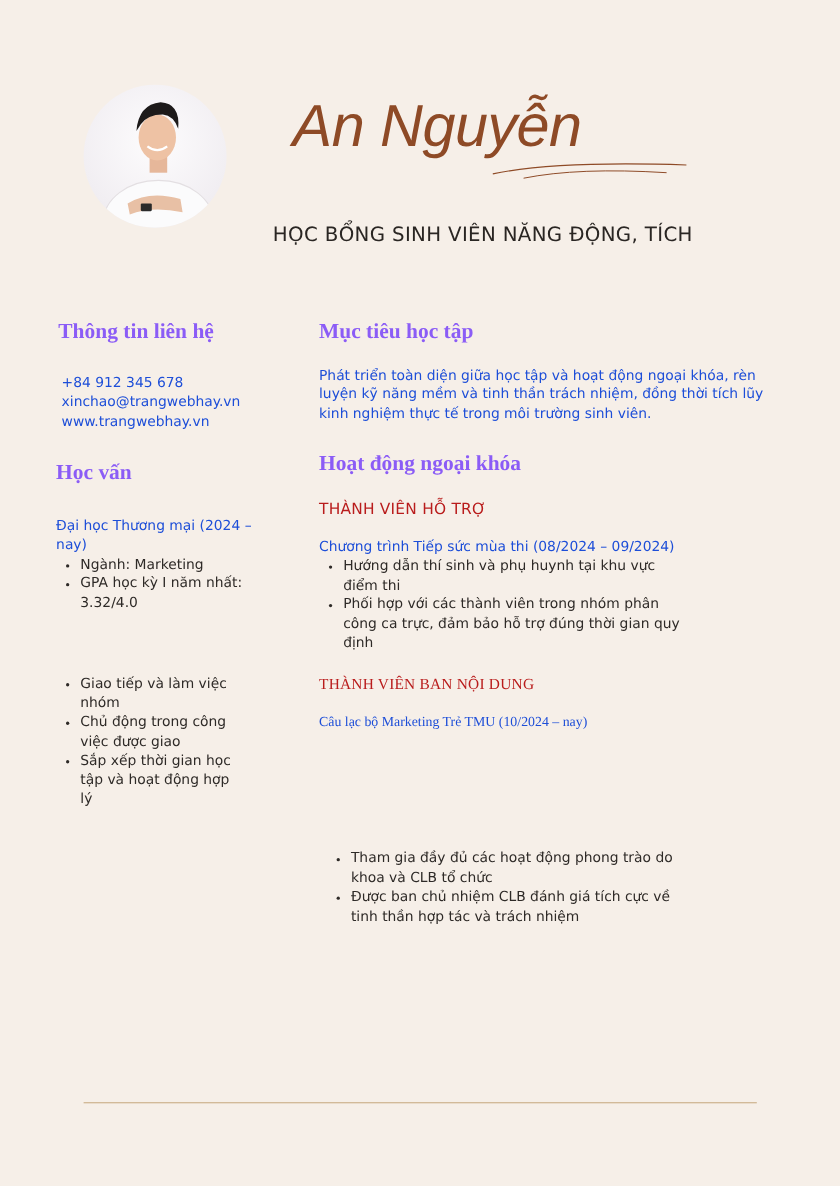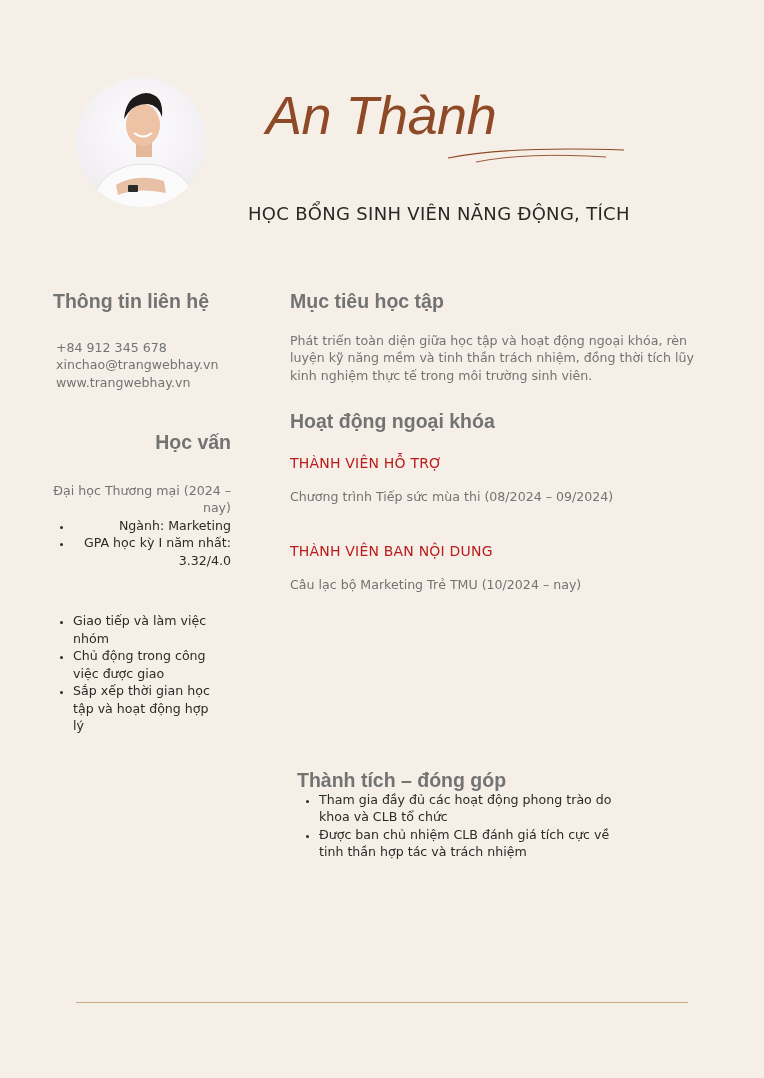--- a/index.html
+++ b/index.html
@@ -17,23 +17,23 @@
   .name {
     left:266px; top:88px; font-family:"Liberation Sans", sans-serif; font-style:italic;
     font-size:54px; color:#8e4a26; letter-spacing:-0.5px; line-height:1;
   }
   .swoosh { left:446px; top:140px; width:180px; height:26px; }
   .tagline {
     left:248px; top:200px; font-size:18px; line-height:28px; color:#2a2623; letter-spacing:0.3px;
     font-family:"DejaVu Sans", sans-serif; font-weight:normal;
   }
   .h {
-    font-family:Liberation Sans, sans-serif; color:#737373; font-size:19.5px; line-height:1; margin:0;
+    font-family:Liberation Serif, serif; color:#8b5cf6; font-size:19.5px; line-height:1; margin:0;
   }
-  .txt { font-size:12.6px; line-height:17.5px; color:#737373; }
+  .txt { font-size:12.6px; line-height:17.5px; color:#1d4ed8; }
   .sub { font-size:14px; color:#b91c1c; letter-spacing:0.2px; }
   ul { margin:0; padding-left:22px; }
   ul li { font-size:12.6px; line-height:17.5px; color:#2e2a27; }
   ul li::marker { font-size:11px; }
   .rule { left:76px; top:1002px; width:612px; height:1px; background:#c9ad85; }
 </style>
 </head>
 <body>
 
 <div class="abs avatar">
@@ -41,40 +41,40 @@
     <ellipse cx="68" cy="125" rx="50" ry="38" fill="#fbfbfc" stroke="#e3dfe2" stroke-width="1"></ellipse>
     <rect x="60" y="62" width="16" height="18" fill="#e6b79a"></rect>
     <ellipse cx="67" cy="48" rx="17" ry="21" fill="#eec2a4"></ellipse>
     <path d="M48 42 Q50 18 70 16 Q88 17 86 40 Q82 28 72 27 Q58 27 52 36 Z" fill="#1d1a1a"></path>
     <path d="M58 56 Q67 63 76 56" stroke="#fff" stroke-width="2" fill="none"></path>
     <path d="M40 108 Q60 96 88 104 L90 116 Q62 110 42 118 Z" fill="#e8c0a5"></path>
     <rect x="52" y="108" width="10" height="7" fill="#2a2a2a" rx="1"></rect>
   </svg>
 </div>
 
-<div class="abs name">An Thành</div>
+<div class="abs name">An Nguyễn</div>
 <svg class="abs swoosh" viewBox="0 0 180 26">
   <path d="M2 18 Q60 6 178 10" stroke="#8e4a26" stroke-width="1.1" fill="none"></path>
   <path d="M30 22 Q80 12 160 17" stroke="#8e4a26" stroke-width="0.9" fill="none"></path>
 </svg>
 
 <div class="abs tagline">
   <div>HỌC BỔNG SINH VIÊN NĂNG ĐỘNG, TÍCH</div>
 </div>
 
 <div class="abs" style="left:53px; top:292px; width:210px;">
   <h2 class="h">Thông tin liên hệ</h2>
   <div class="txt" style="margin-top:27px; padding-left:3px;">
     <div>+84 912 345 678</div>
     <div>xinchao@trangwebhay.vn</div>
     <div>www.trangwebhay.vn</div>
   </div>
 </div>
 
-<div class="abs" style="left:51px; top:433px; width:180px;text-align:right;">
+<div class="abs" style="left:51px; top:420px; width:180px;">
   <h2 class="h">Học vấn</h2>
   <div class="txt" style="margin-top:29px;">Đại học Thương mại (2024 – nay)</div>
   <ul>
     <li>Ngành: Marketing</li>
     <li>GPA học kỳ I năm nhất: 3.32/4.0</li>
   </ul>
 </div>
 
 <div class="abs" style="left:47px; top:585px; width:175px;">
   <ul style="margin-top:27px; padding-left:26px;">
@@ -88,29 +88,32 @@
   <h2 class="h">Mục tiêu học tập</h2>
   <div class="txt" style="margin-top:20px;">Phát triển toàn diện giữa học tập và hoạt động ngoại khóa, rèn luyện kỹ năng mềm và tinh thần trách nhiệm, đồng thời tích lũy kinh nghiệm thực tế trong môi trường sinh viên.</div>
 </div>
 
 <div class="abs" style="left:290px; top:412px; width:330px;">
   <h2 class="h">Hoạt động ngoại khóa</h2>
 
   <div style="margin-top:23px;">
     <div class="sub">THÀNH VIÊN HỖ TRỢ</div>
     <div class="txt" style="margin-top:17px;">Chương trình Tiếp sức mùa thi (08/2024 – 09/2024)</div>
+    <ul>
+      <li>Hướng dẫn thí sinh và phụ huynh tại khu vực điểm thi</li>
+      <li>Phối hợp với các thành viên trong nhóm phân công ca trực, đảm bảo hỗ trợ đúng thời gian quy định</li>
+    </ul>
   </div>
 
-  <div style="margin-top:38px;">
+  <div style="margin-top:22px;font-family:Liberation Serif, serif;">
     <div class="sub">THÀNH VIÊN BAN NỘI DUNG</div>
     <div class="txt" style="margin-top:17px;">Câu lạc bộ Marketing Trẻ TMU (10/2024 – nay)</div>
   </div>
 </div>
 
 <div class="abs" style="left:297px; top:771px; width:320px;">
-  <h2 class="h">Thành tích – đóng góp</h2>
   <ul style="">
     <li>Tham gia đầy đủ các hoạt động phong trào do khoa và CLB tổ chức</li>
     <li>Được ban chủ nhiệm CLB đánh giá tích cực về tinh thần hợp tác và trách nhiệm</li>
   </ul>
 </div>
 
 <div class="abs rule"></div>
 
 </body></html>

